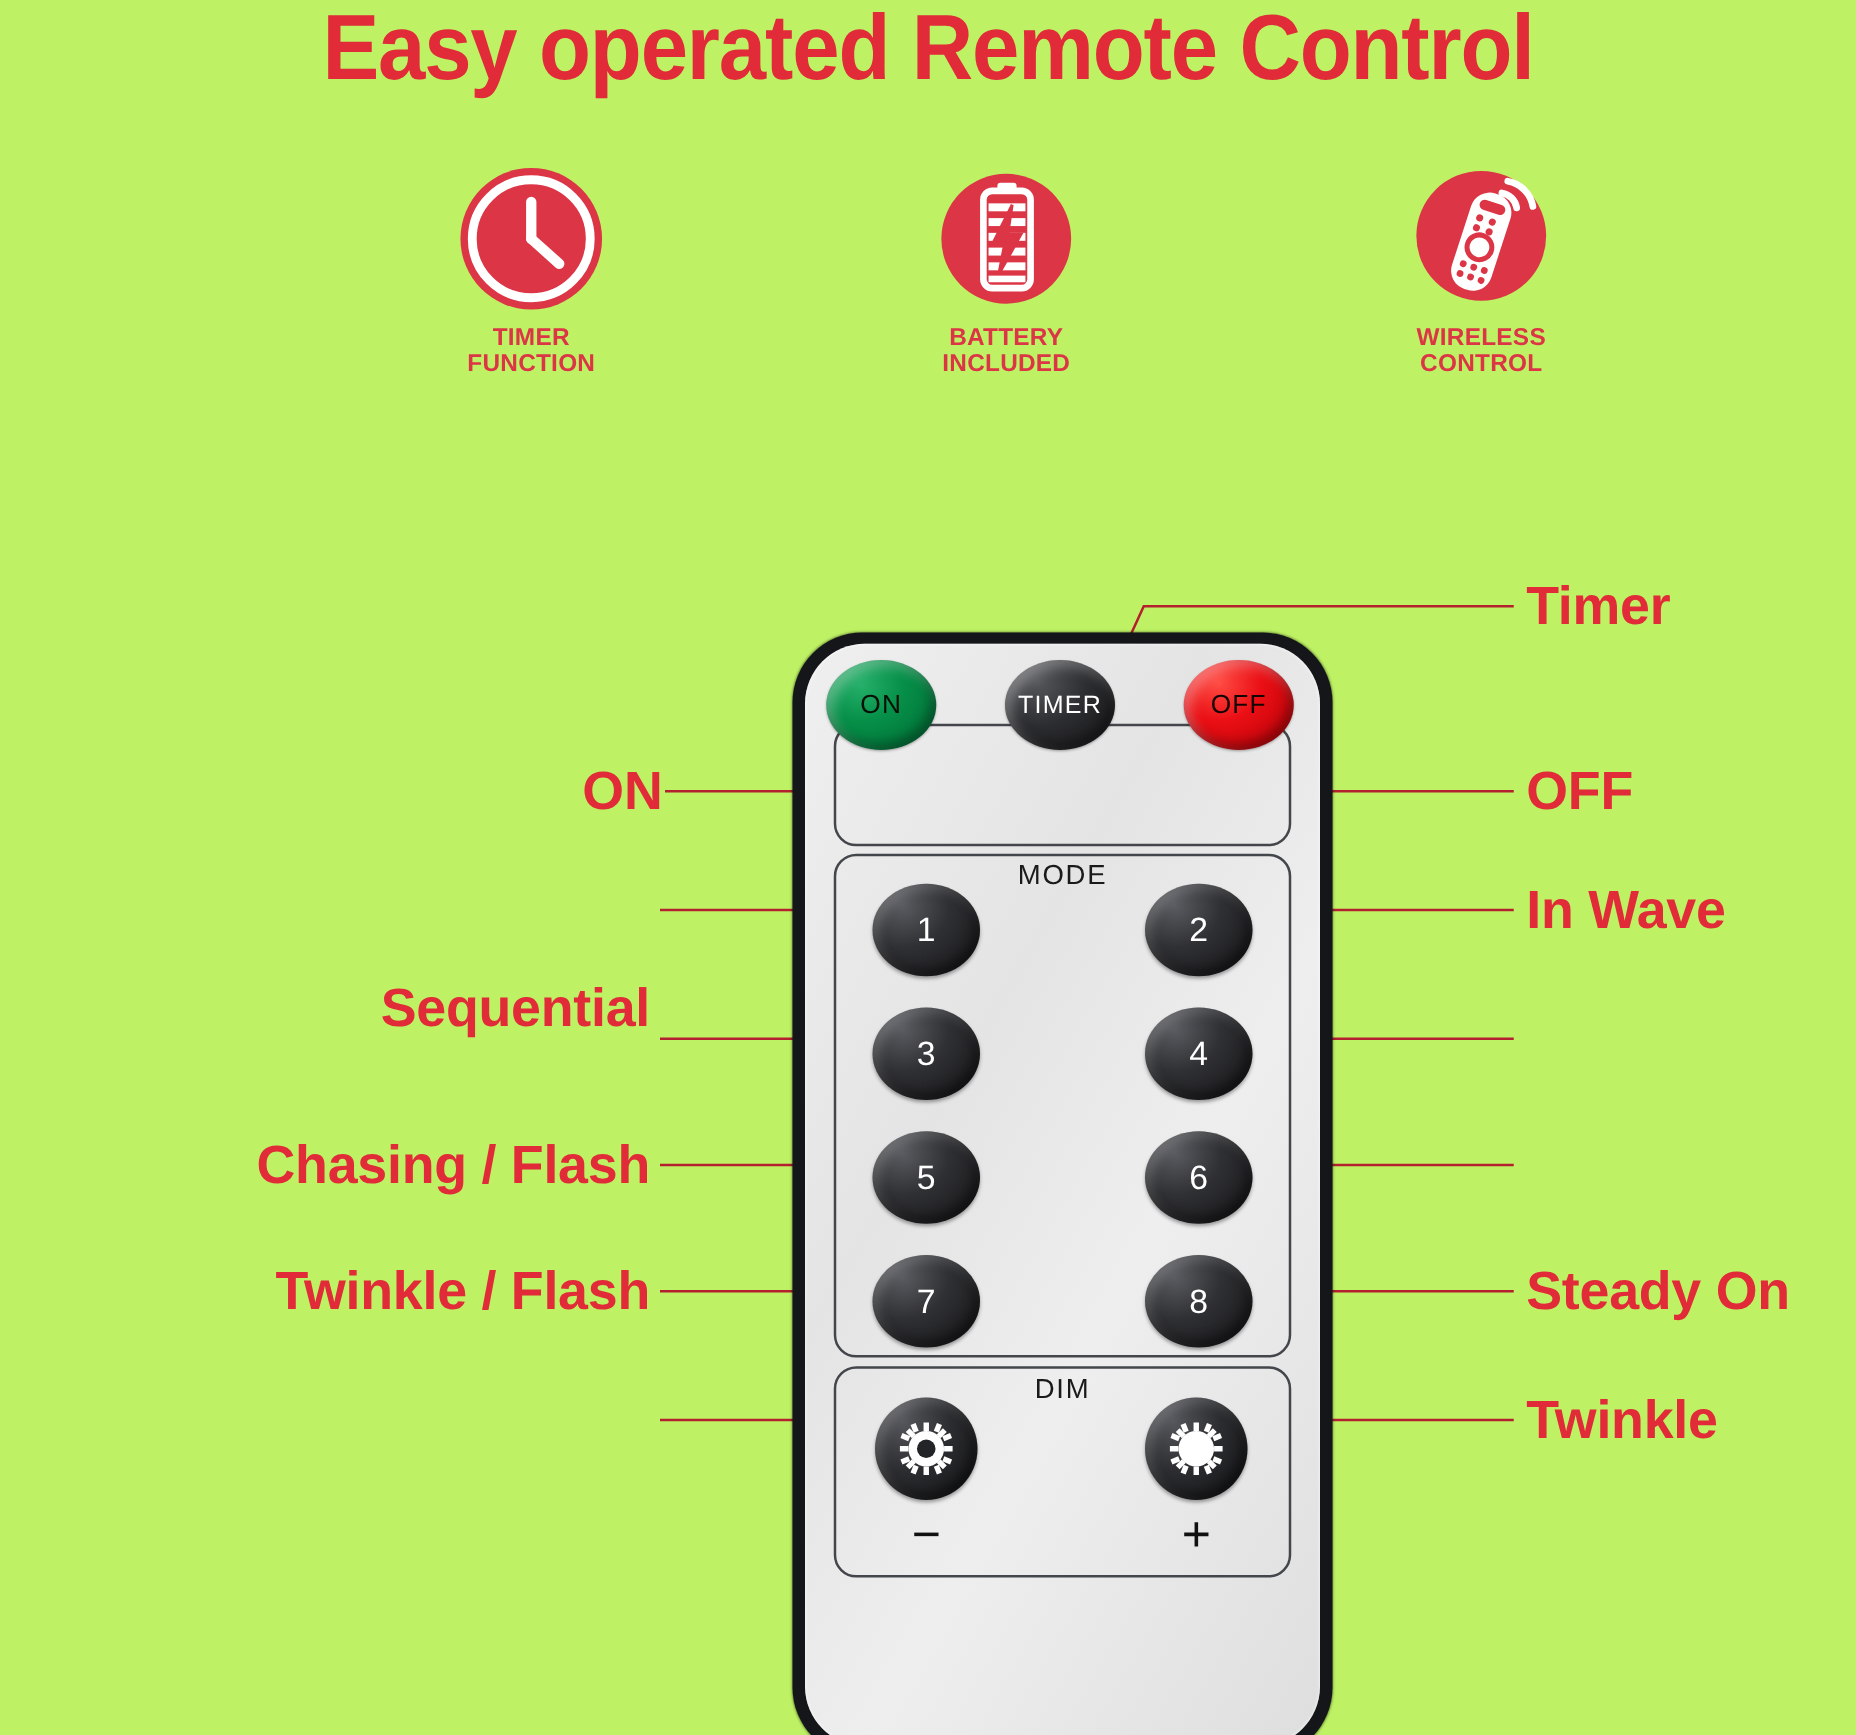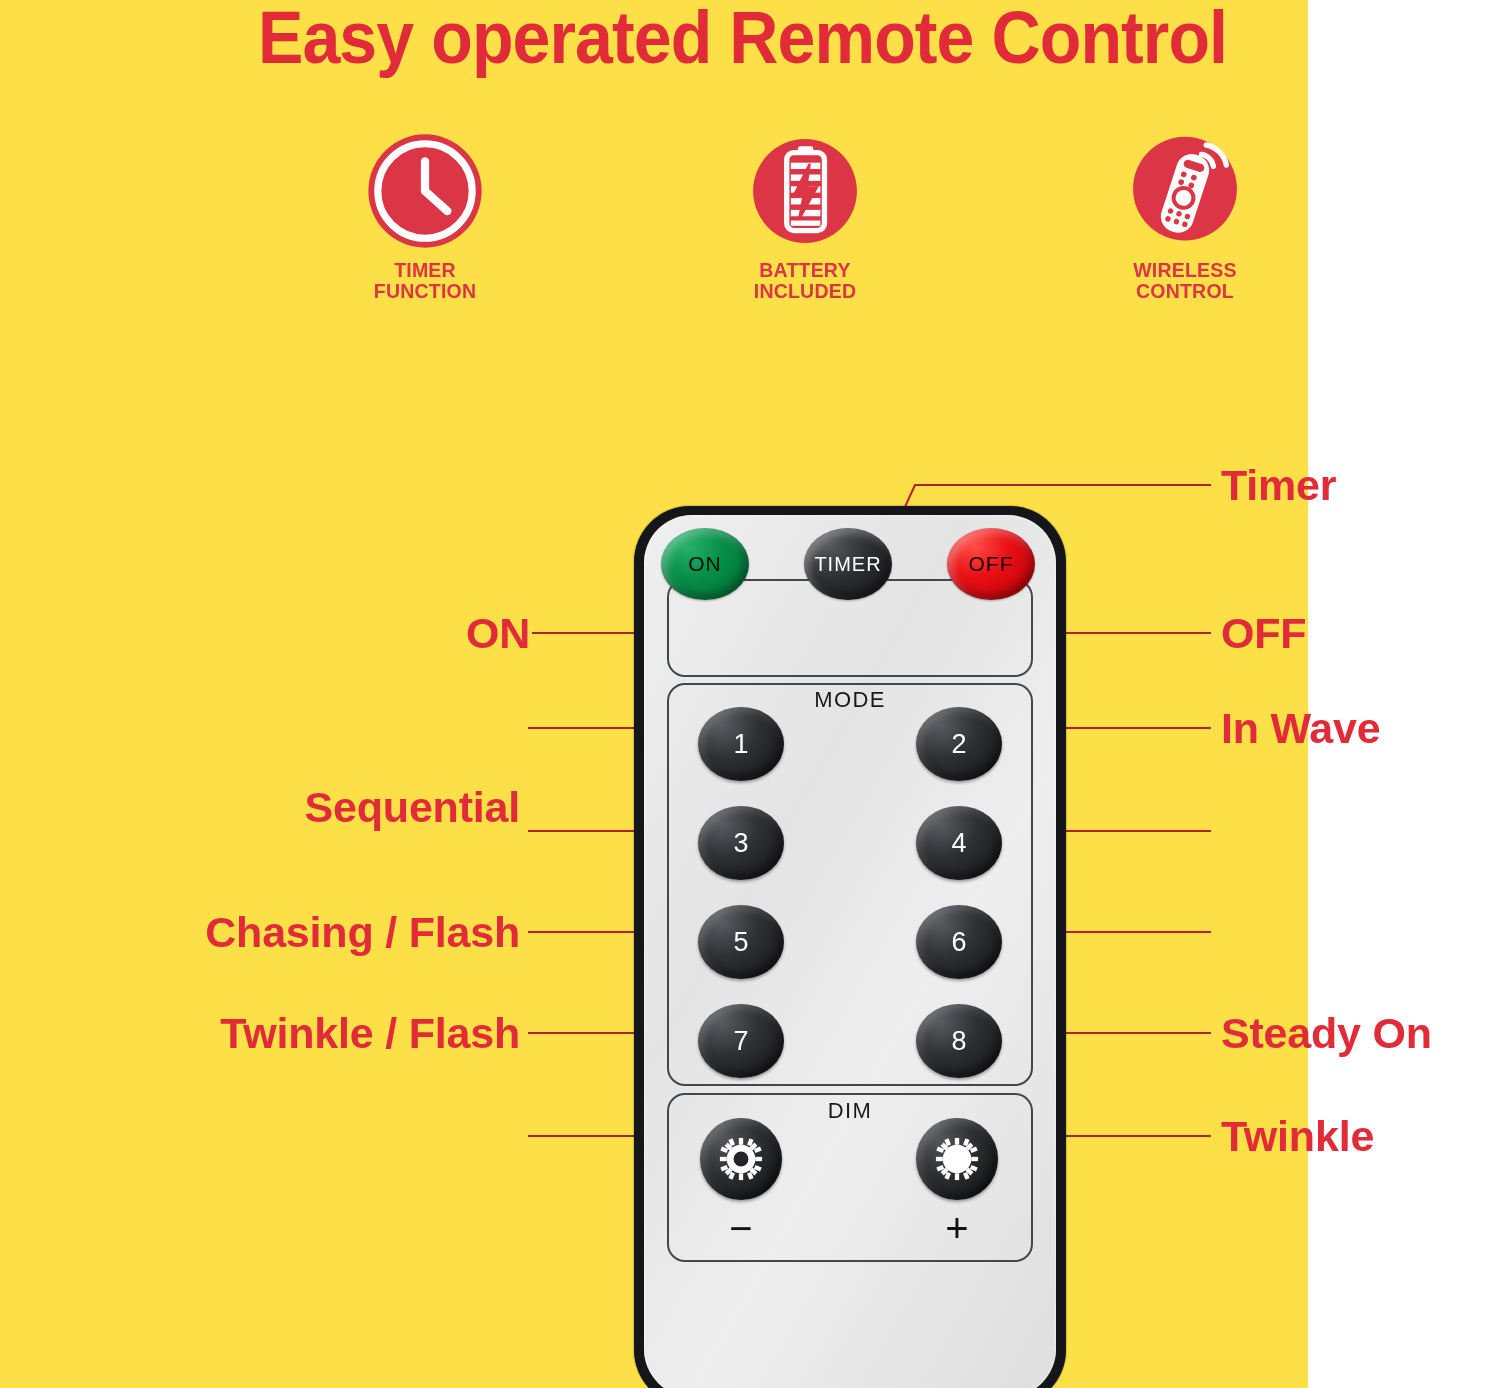--- a/index.html
+++ b/index.html
@@ -2,21 +2,21 @@
 <html><head>
 <meta charset="utf-8">
 <style>
   * { box-sizing: border-box; margin: 0; padding: 0; }
   html, body {
     width: 1485px; height: 1388px;
     background: #ffffff;
     font-family: "Liberation Sans", sans-serif;
     overflow: hidden;
   }
-  #page { position: relative; width: 1308px; height: 1388px; background: #fde047; }
+  #page { position: relative; width: 1485px; height: 1388px; background: #bef264; }
 
   
   .title {
     position: absolute; left: 0; top: -4px; width: 1485px;
     text-align: center;
     font-size: 74px;
     font-weight: 700;
     letter-spacing: -1px;
     color: #E12B39;
     line-height: 84px;

